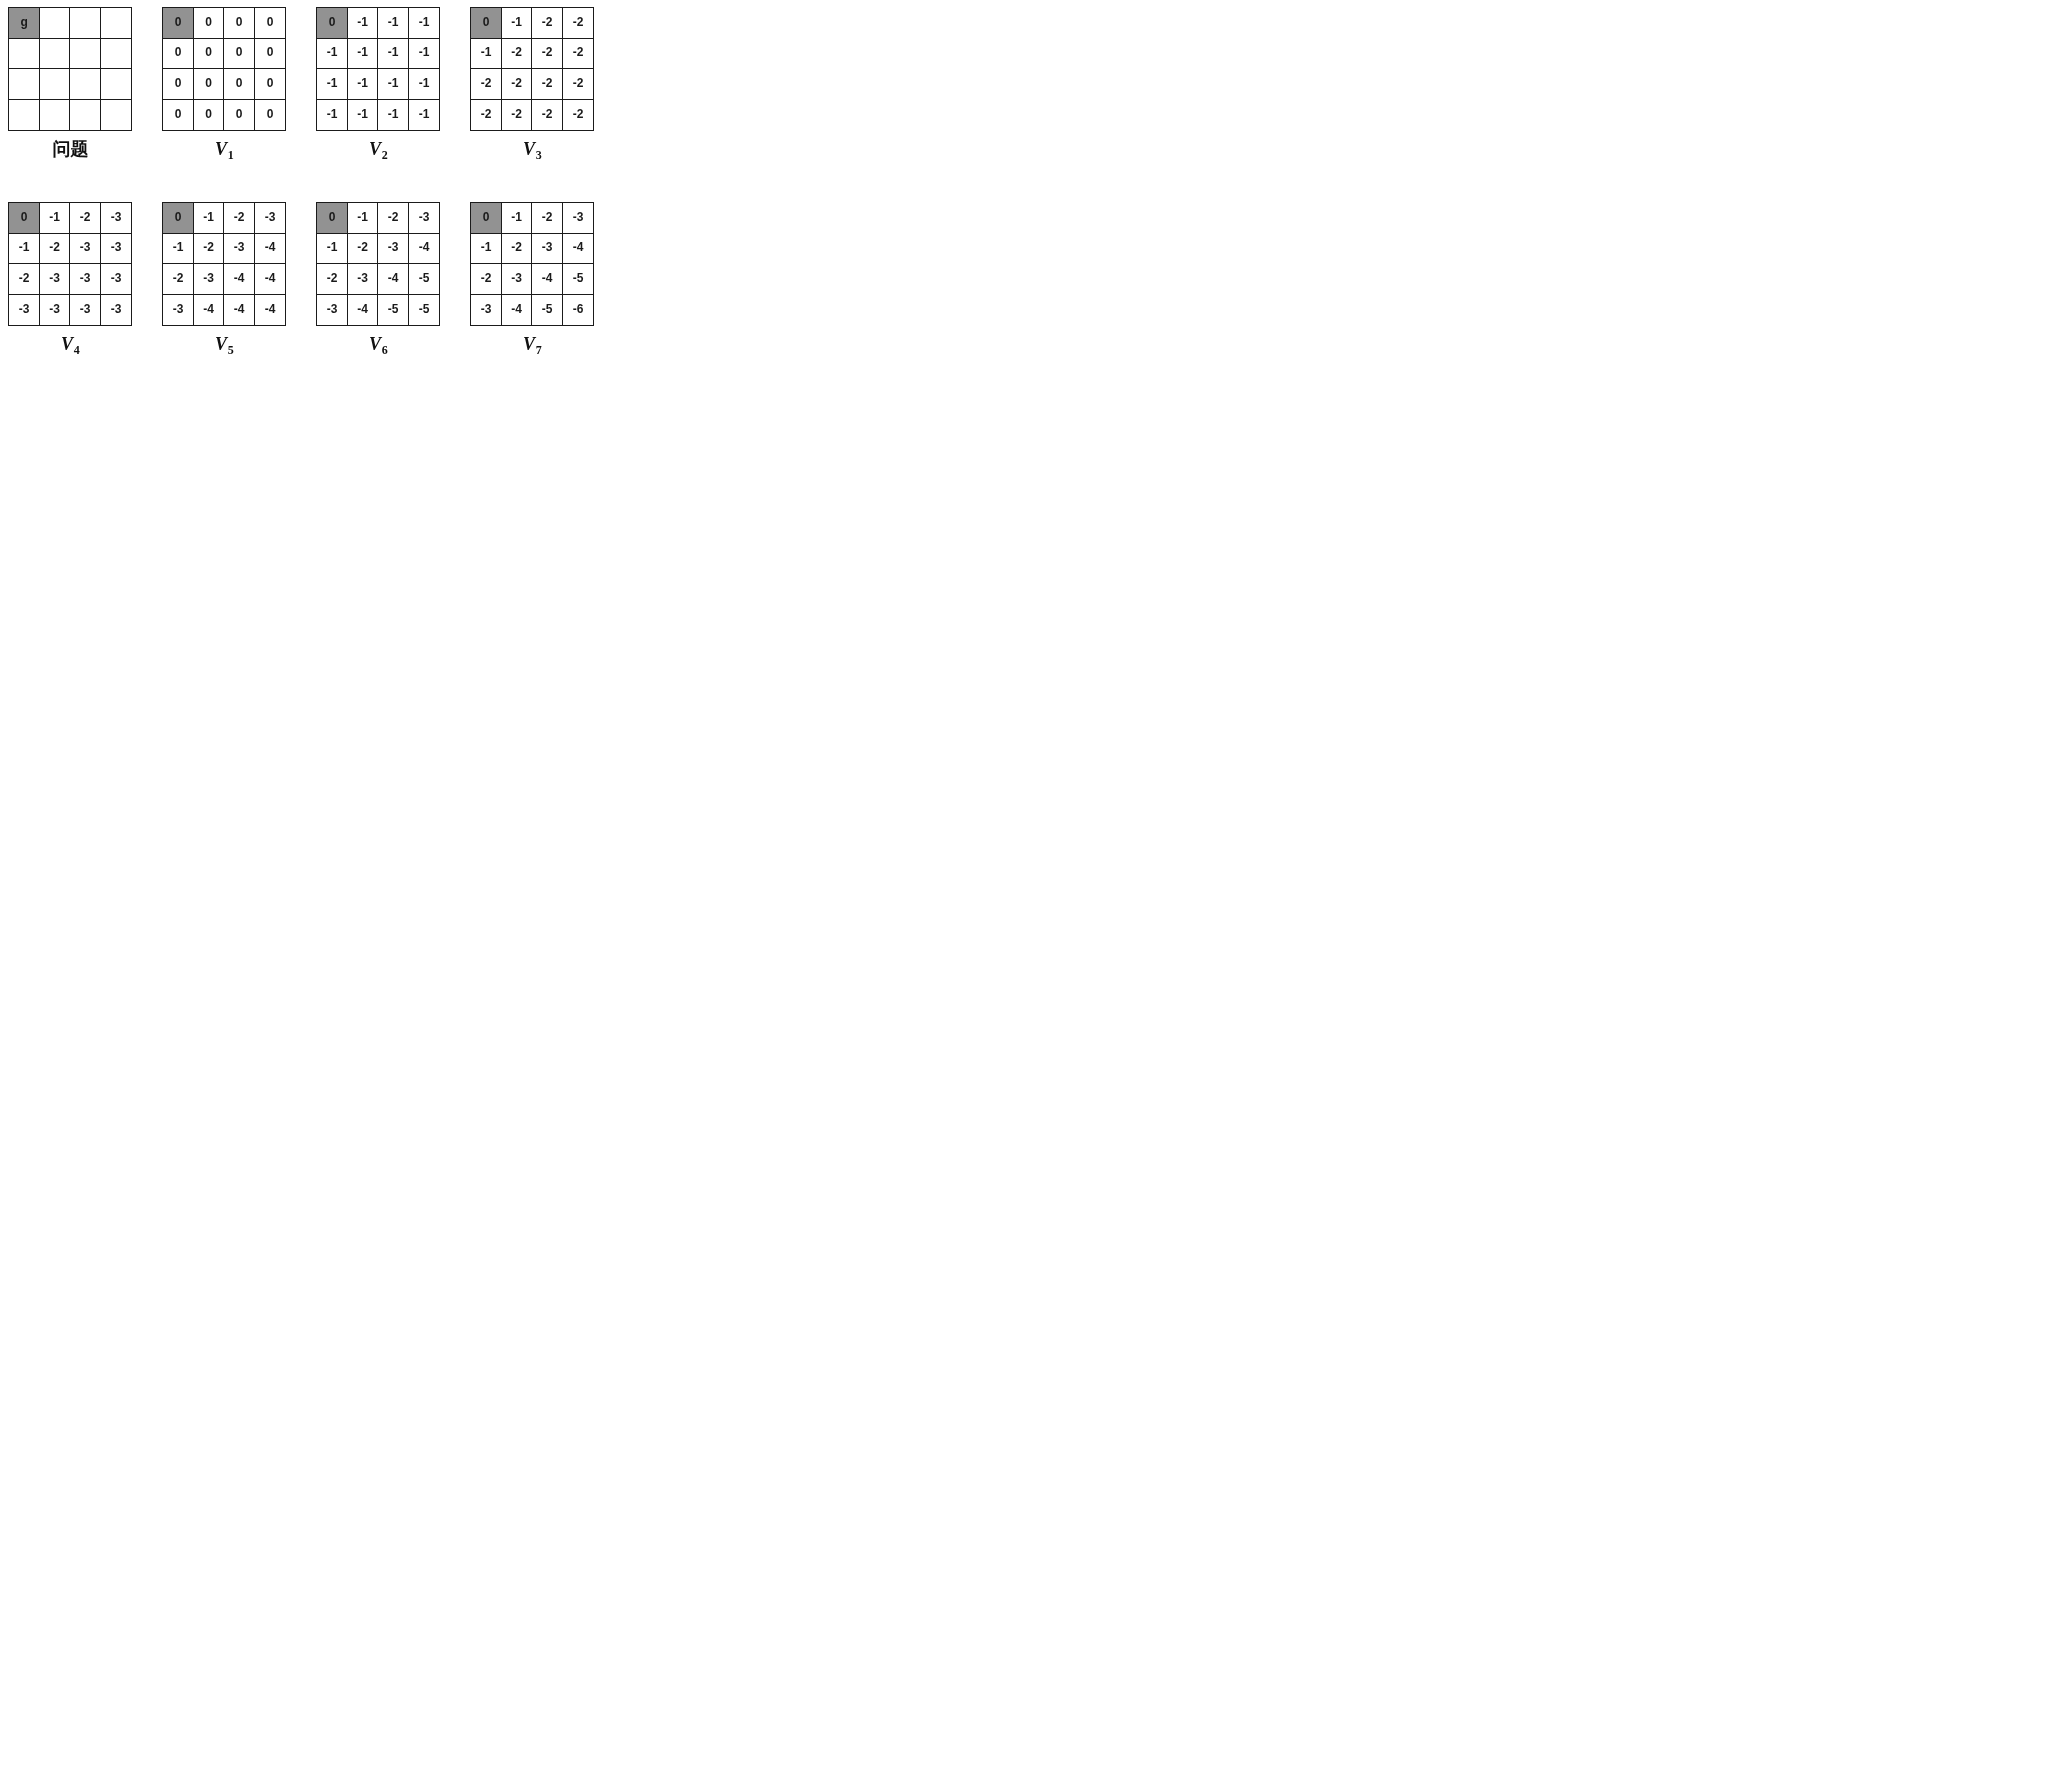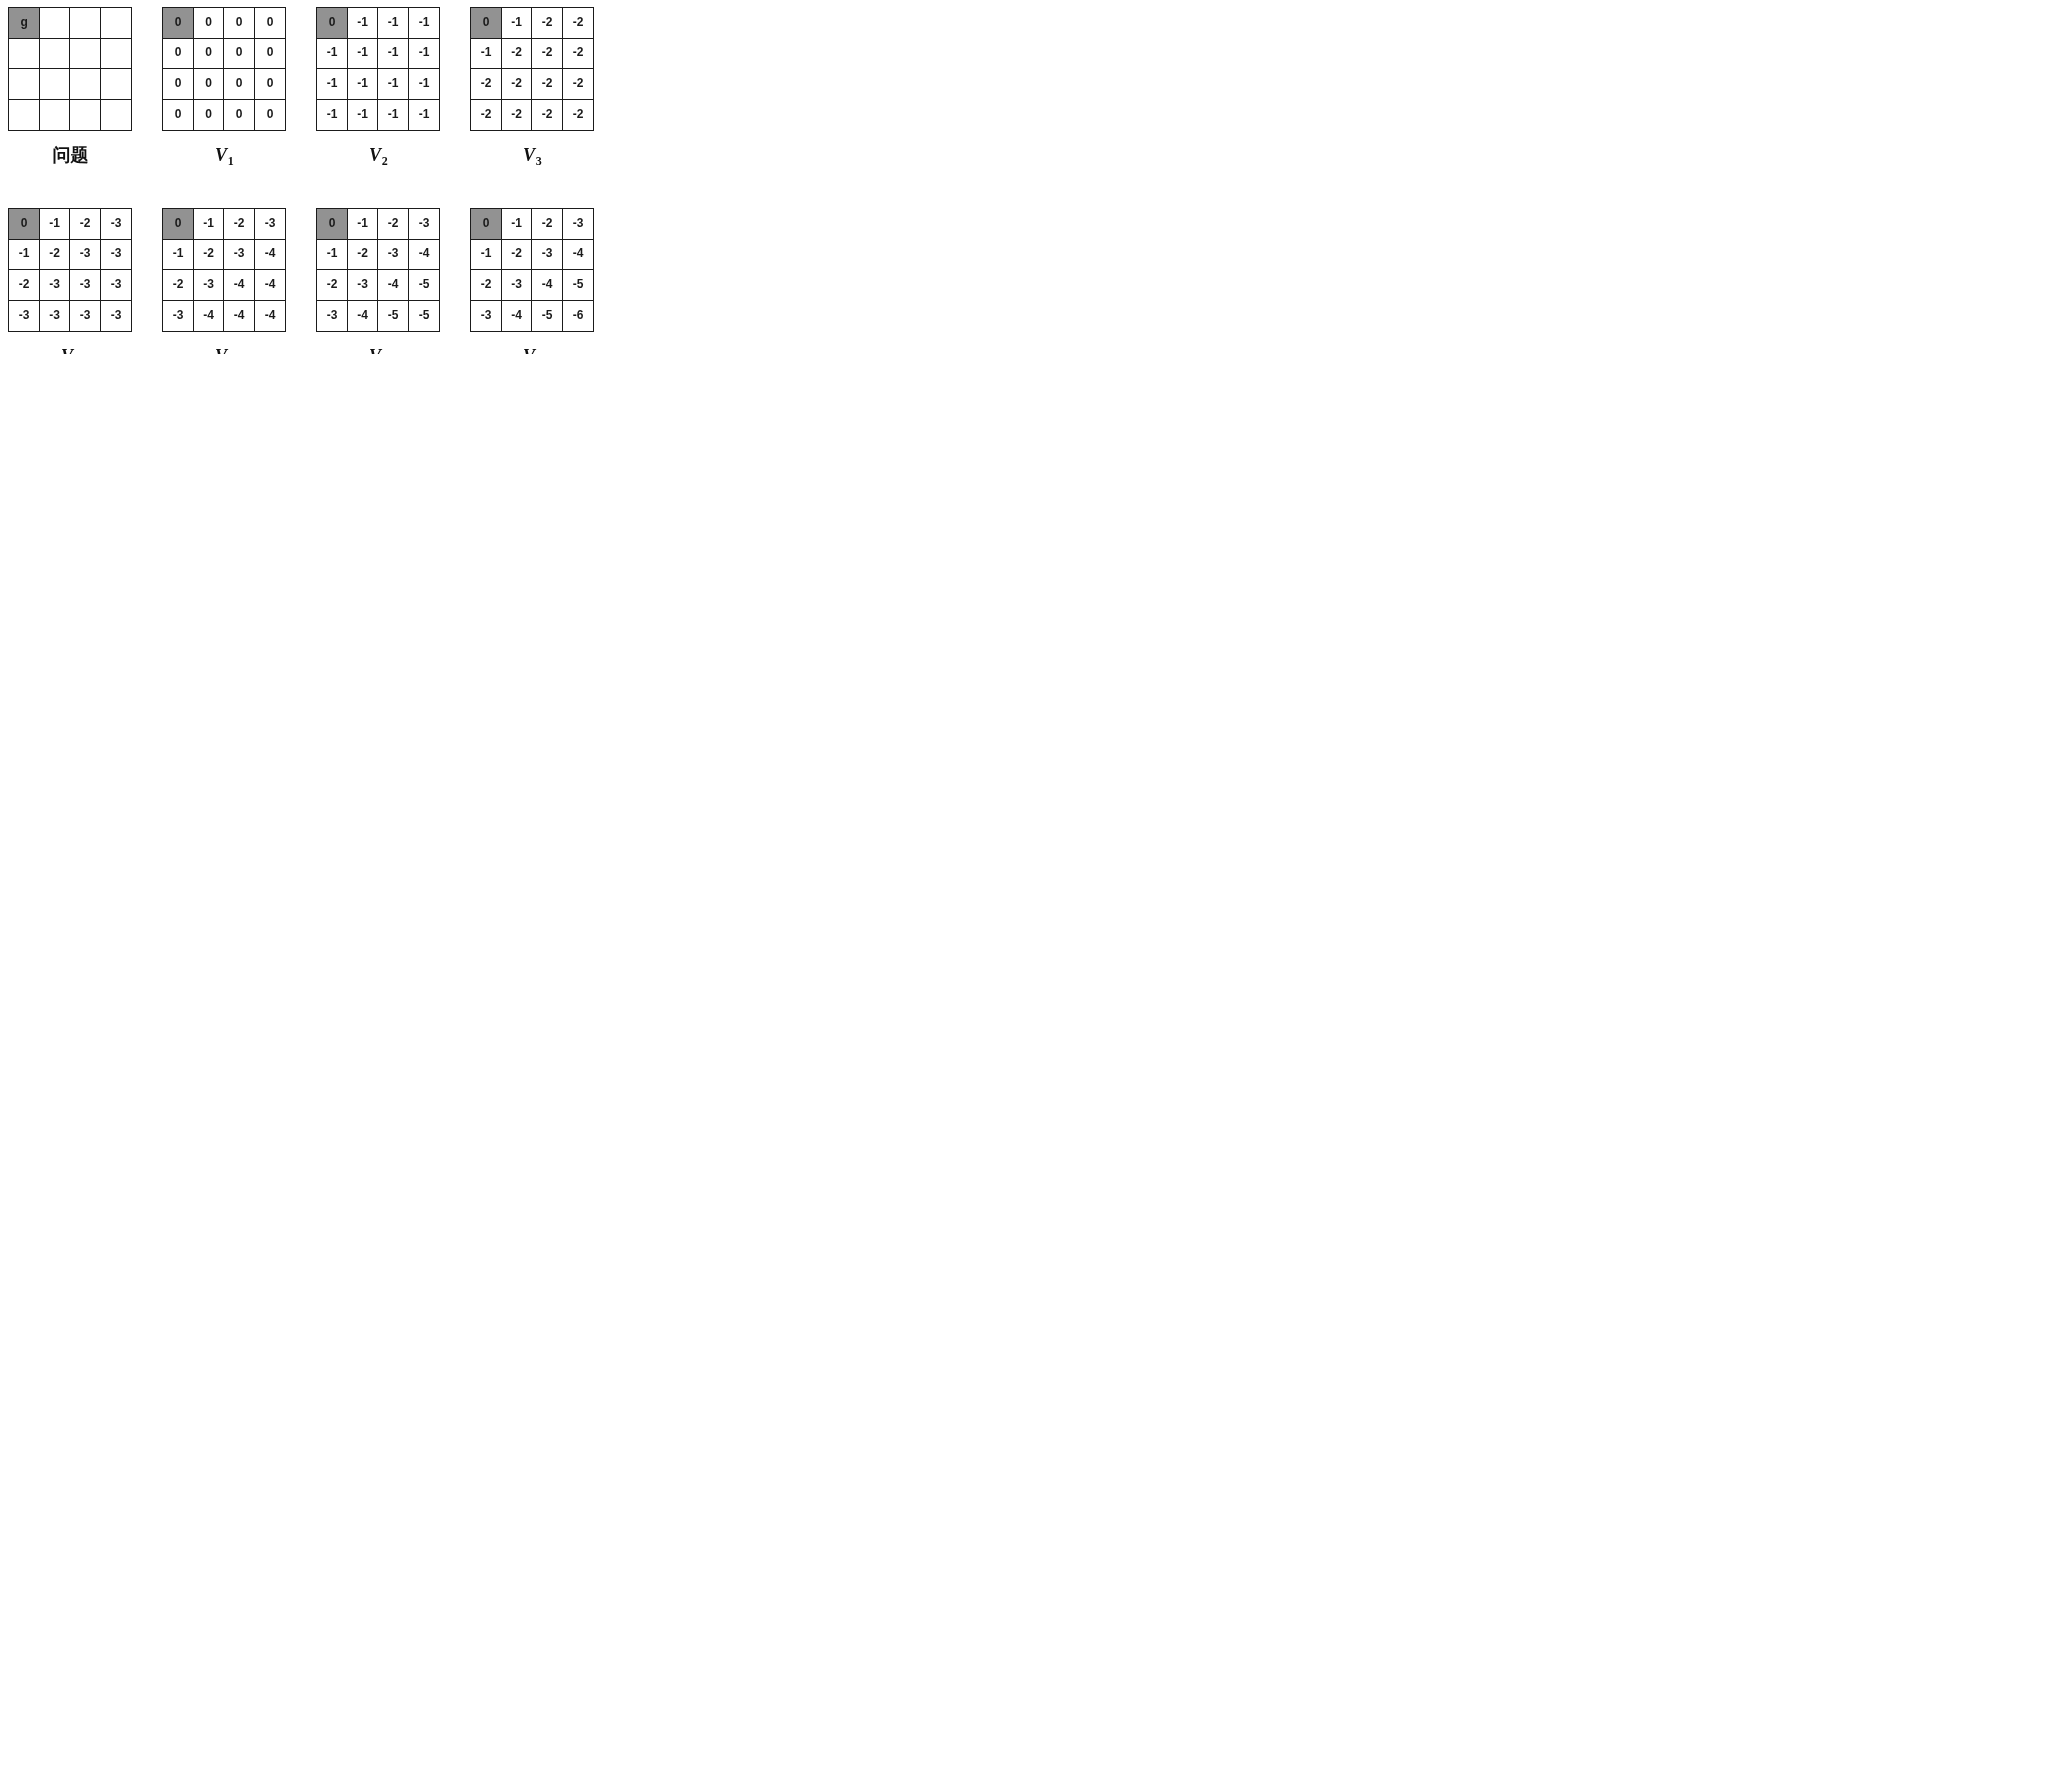--- a/index.html
+++ b/index.html
@@ -51,21 +51,21 @@
     font-size: 12px;
     line-height: 1;
     color: var(--cell-text, #1a1a1a);
     padding-bottom: 2.5px;
     box-sizing: border-box;
   }
   .cell.last-col { border-right: none; }
   .cell.last-row { border-bottom: none; }
   .cell.goal { background: var(--goal-bg, #929292); }
   .caption {
-    margin-top: 11px;
+    margin-top: 5px;
     height: 25px;
     display: flex;
     align-items: center;
     justify-content: center;
   }
   .caption-cjk {
     font-family: "Liberation Serif", serif;
     font-weight: bold;
     font-size: 18px;
     line-height: 1;

